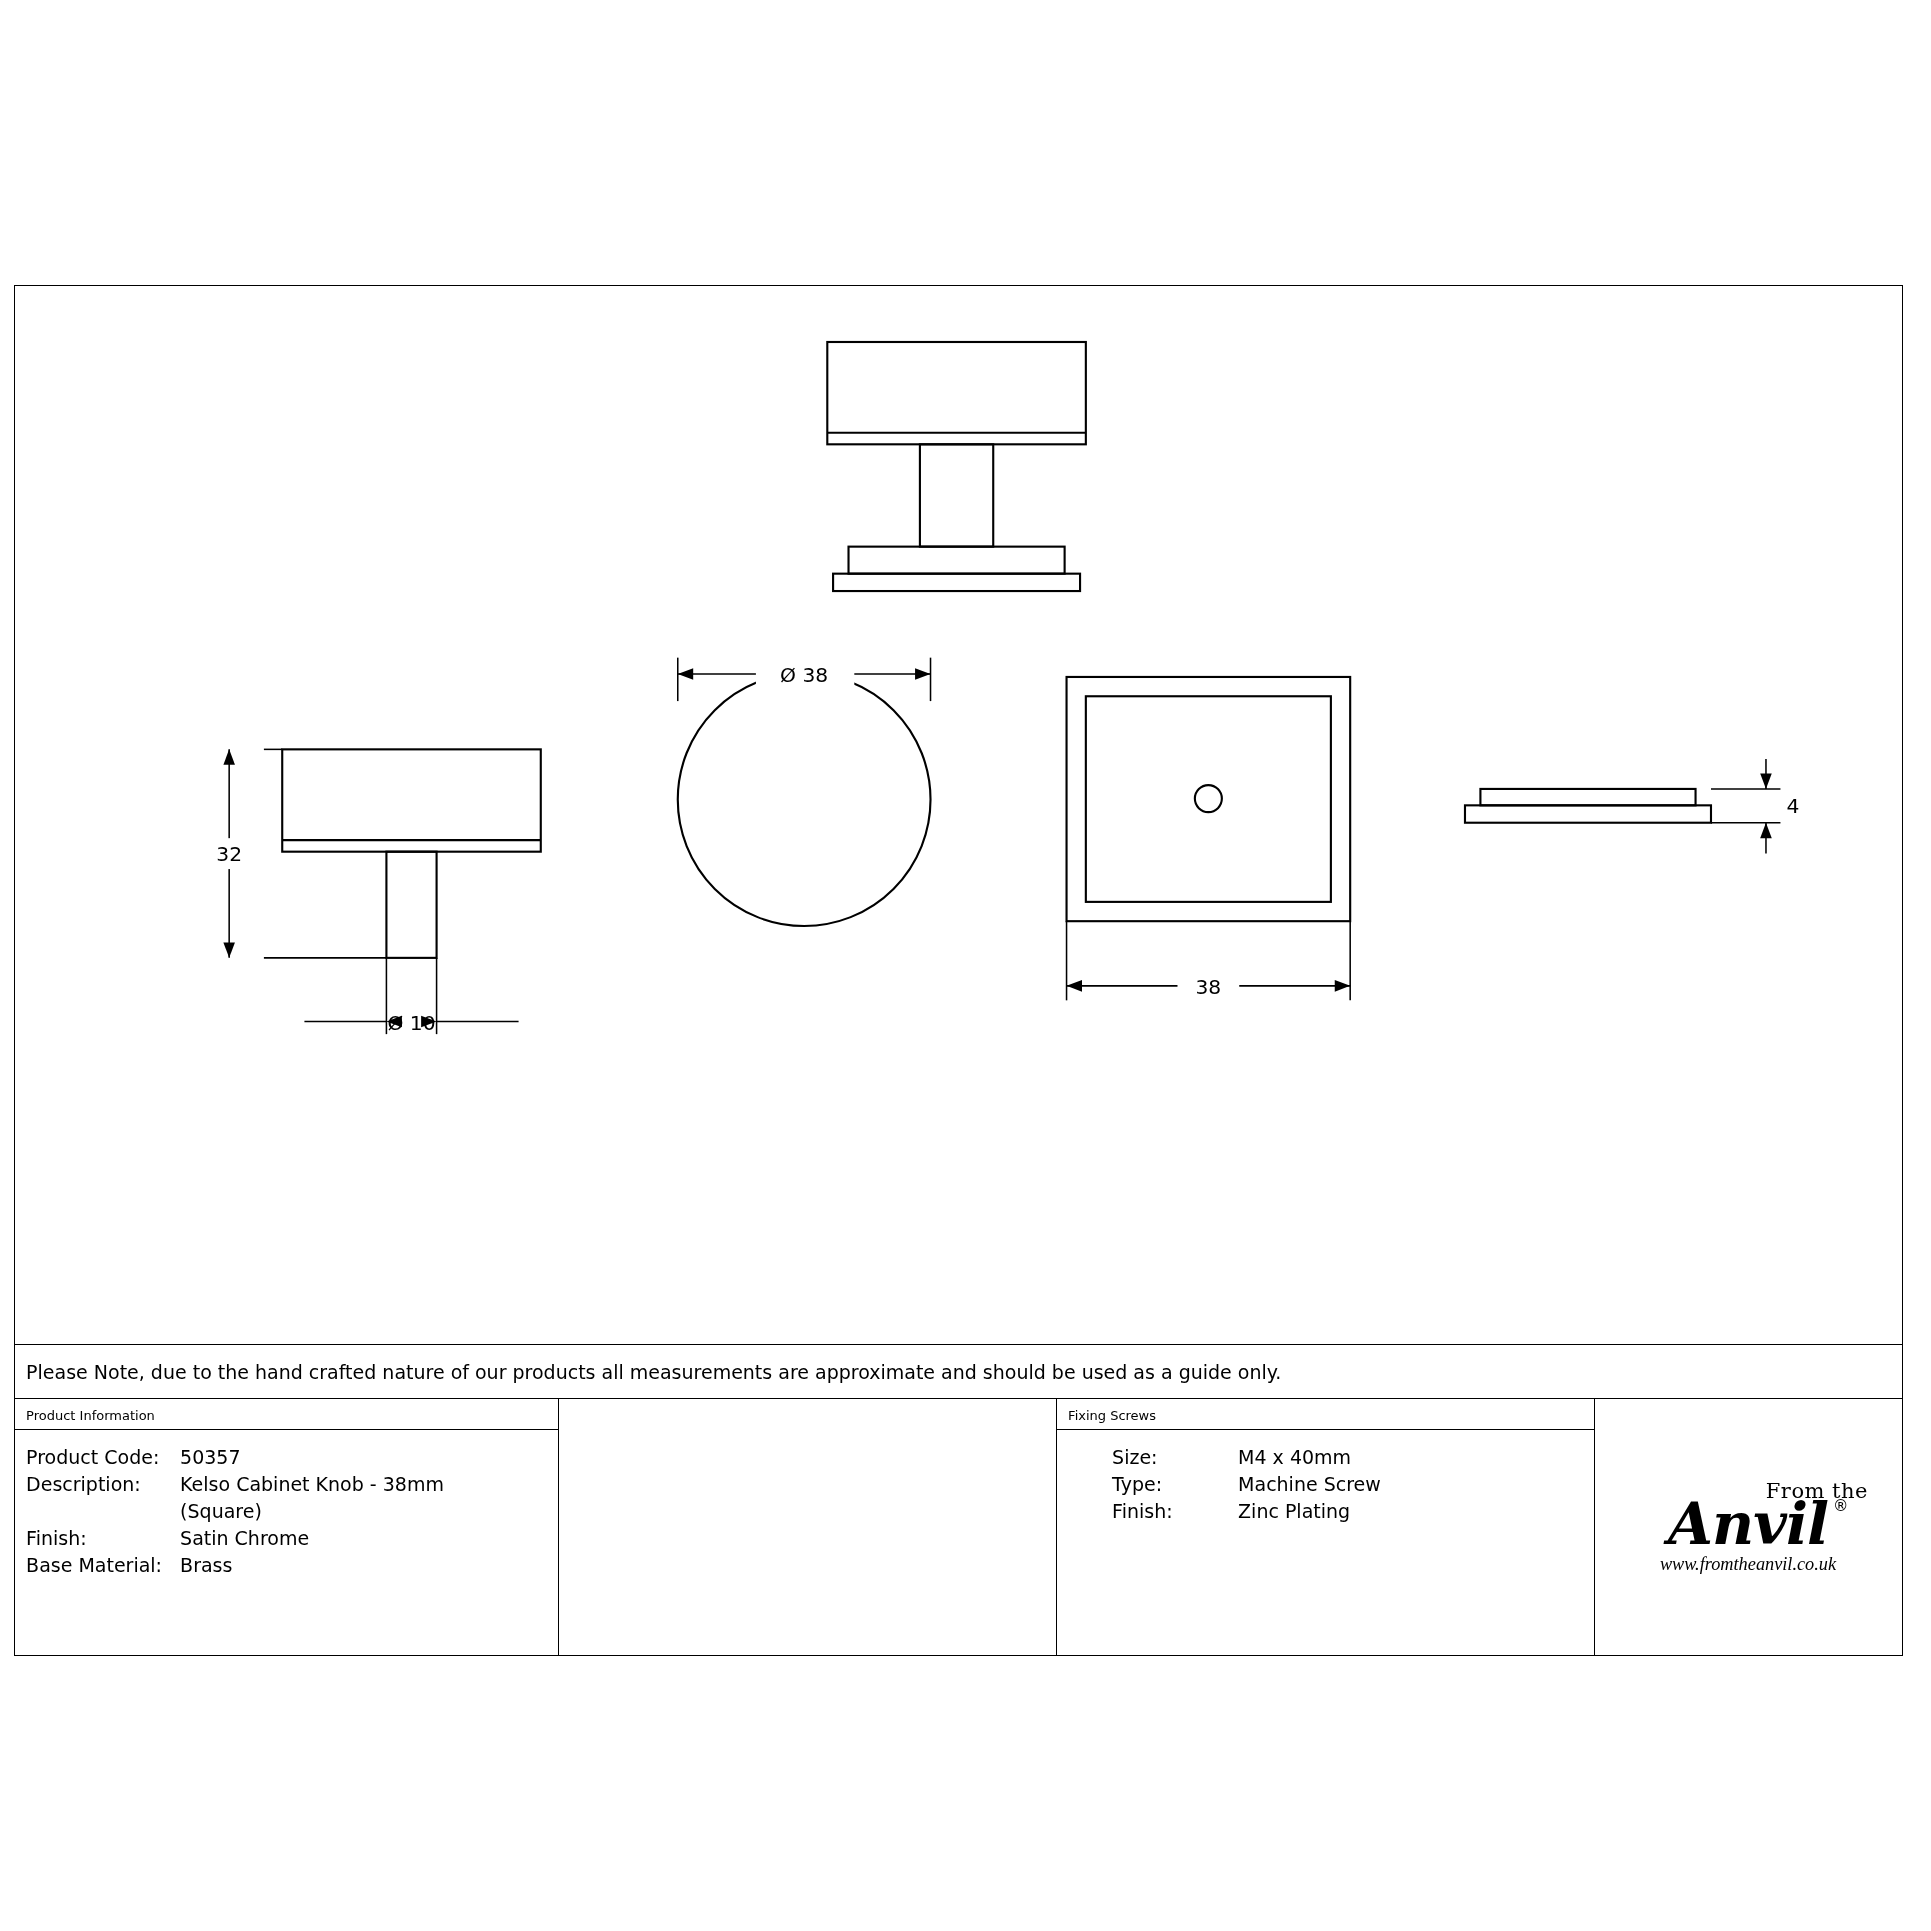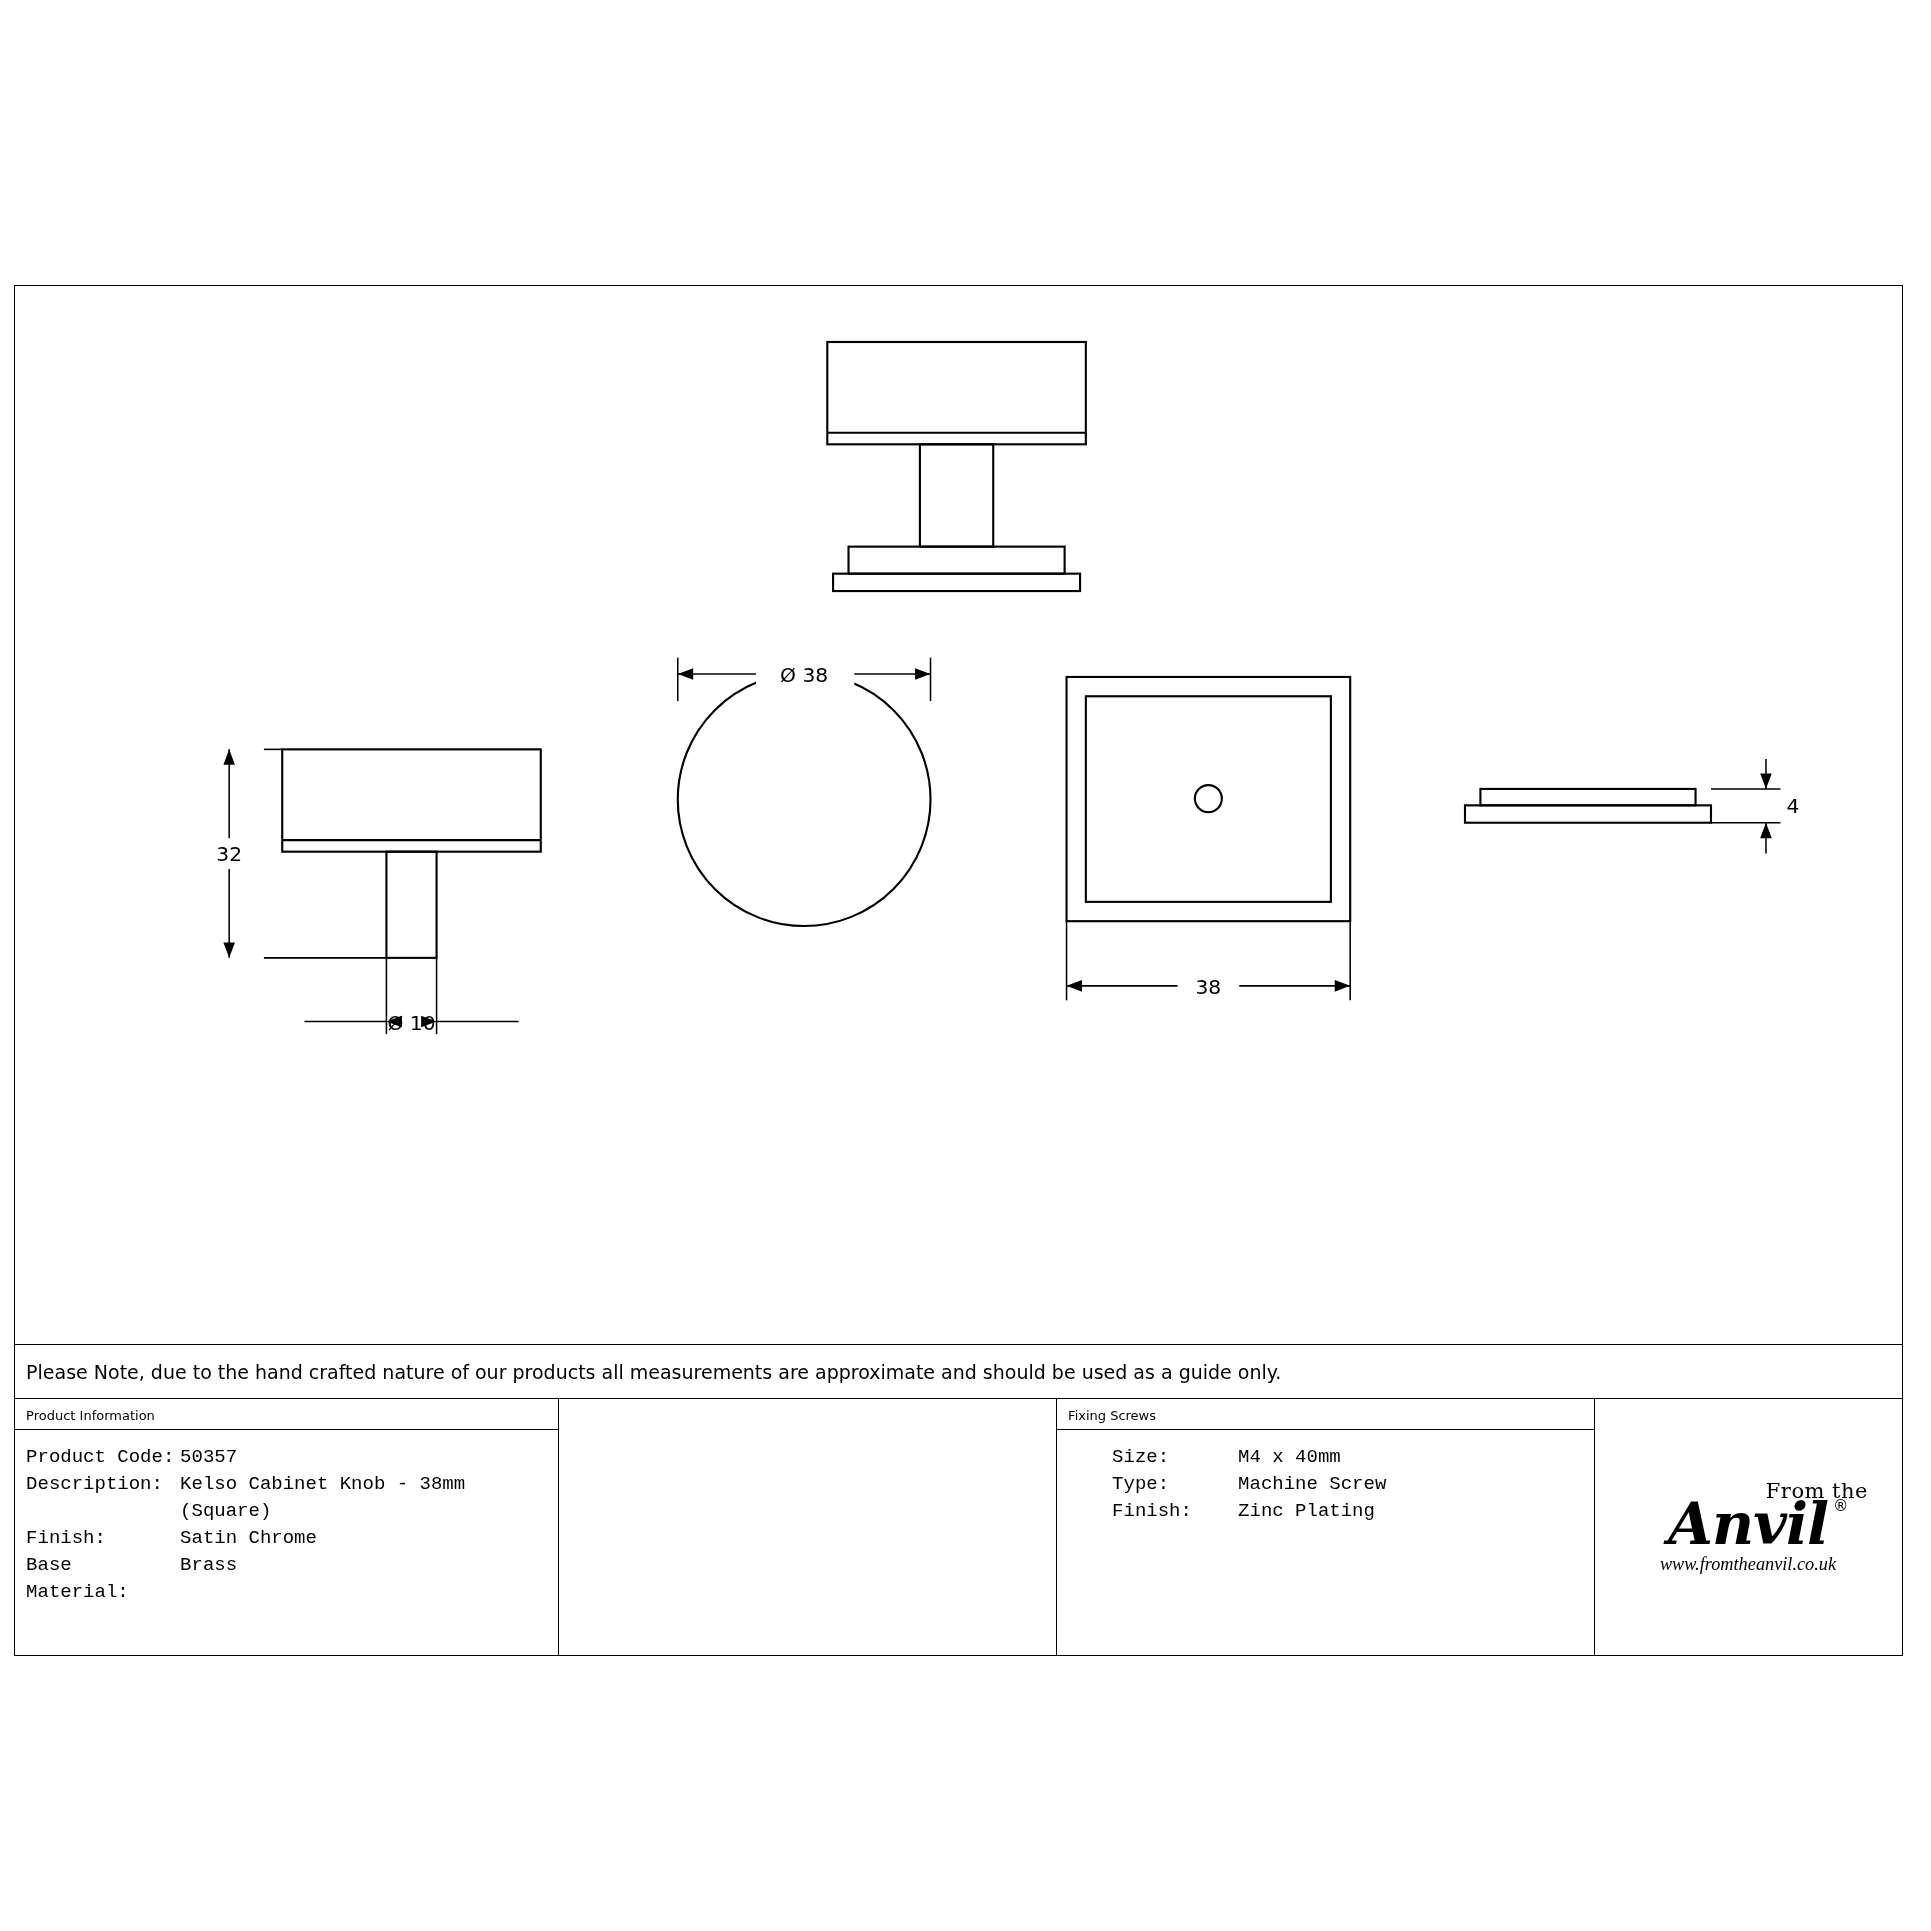--- a/index.html
+++ b/index.html
@@ -76,21 +76,20 @@
   .col-logo { flex: 1; }
   .col-head {
     font-size: 13px;
     padding: 8.7px 0 6.8px 11.6px;
     border-bottom: 1.9px solid #000;
   }
   .col-body {
     padding: 13.5px 0 0 11.6px;
     font-size: 19px;
     line-height: 1.42;
-    font-family: Liberation Mono, monospace;
   }
   .kv {
     display: flex;
   }
   .kv .k { width: 154px; flex: 0 0 154px; }
   .kv .v { flex: 1; }
   .kv-screw .k { width: 126px; flex: 0 0 126px; margin-left: 44px; }
   .plain-line { }
   .logo-wrap {
     position: absolute;

